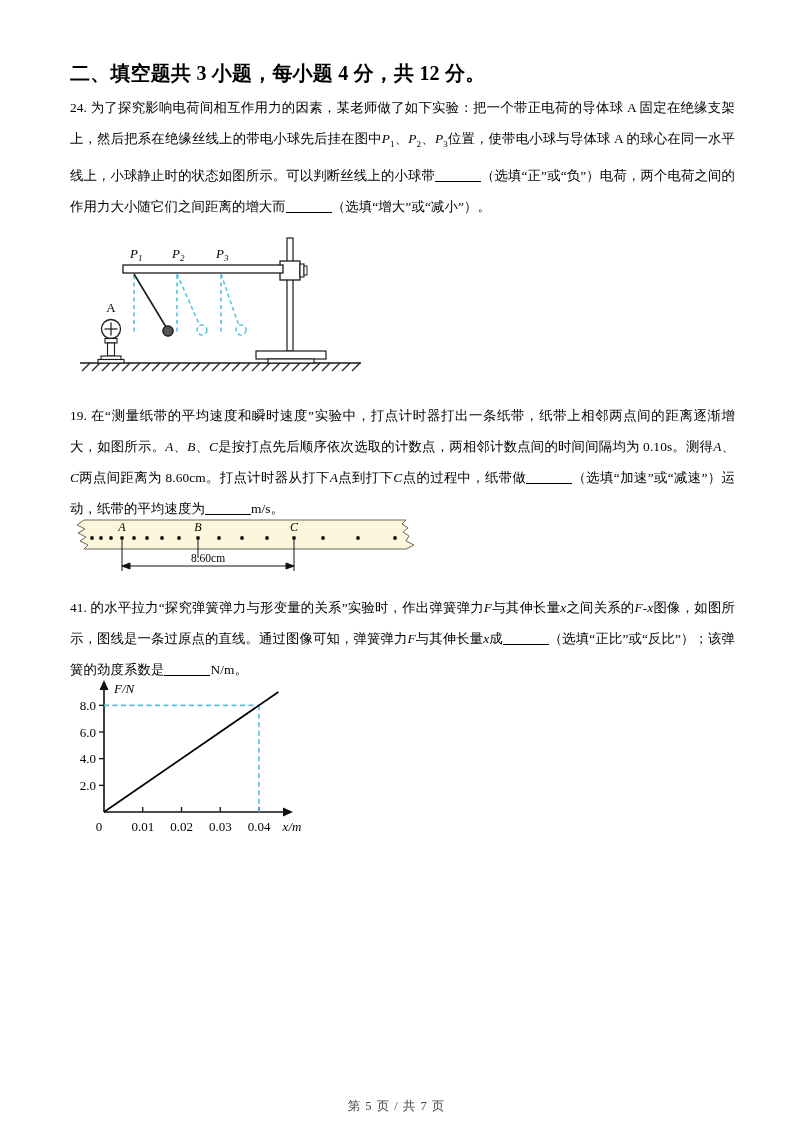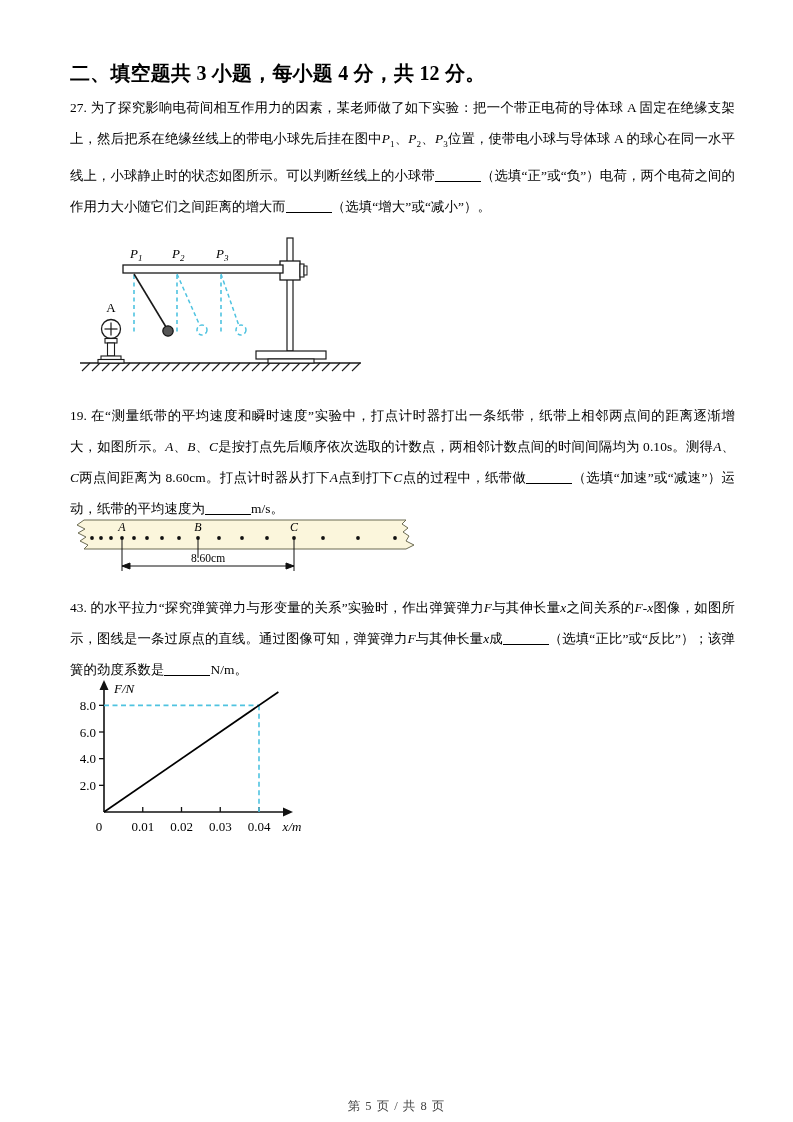--- a/index.html
+++ b/index.html
@@ -60,21 +60,21 @@
   }
 </style>
 </head>
 <body>
 
 <div class="page">
 
   <div class="sec-head sec-head-1">二、填空题共 3 小题，每小题 4 分，共 12 分。</div>
 
   <div class="q q21">
-    <span>27.</span>
+    <span>24.</span>
     <span>为了探究影响电荷间相互作用力的因素，某老师做了如下实验：把一个带正电荷的导体球 A 固定在绝缘支架上，然后把系在绝缘丝线上的带电小球先后挂在图中</span><span class="it">P</span><sub>1</sub><span>、</span><span class="it">P</span><sub>2</sub><span>、</span><span class="it">P</span><sub>3</sub><span>位置，使带电小球与导体球 A 的球心在同一水平线上，小球静止时的状态如图所示。可以判断丝线上的小球带</span><span class="blank"></span><span>（选填“正”或“负”）电荷，两个电荷之间的作用力大小随它们之间距离的增大而</span><span class="blank"></span><span>（选填“增大”或“减小”）。</span>
   </div>
 
   <div class="fig1">
     <svg width="285" height="152" viewBox="0 0 285 152">
 
       <g>
         <line x1="2" y1="131" x2="283" y2="131" stroke="#1a1a1a" stroke-width="1.4"></line>
         <g stroke="#1a1a1a" stroke-width="1.1">
           <line x1="4" y1="139" x2="12" y2="131"></line>
@@ -206,21 +206,21 @@
         <line x1="52" y1="48" x2="224" y2="48"></line>
         <polygon points="52,48 60,45 60,51"></polygon>
         <polygon points="224,48 216,45 216,51"></polygon>
       </g>
 
       <text x="138" y="44" font-family="Liberation Serif, serif" font-size="11.5" text-anchor="middle" fill="#000">8.60cm</text>
     </svg>
   </div>
 
   <div class="q q23">
-    <span>43.</span>
+    <span>41.</span>
     <span>的水平拉力“探究弹簧弹力与形变量的关系”实验时，作出弹簧弹力</span><span class="it">F</span><span>与其伸长量</span><span class="it">x</span><span>之间关系的</span><span class="it">F-x</span><span>图像，如图所示，图线是一条过原点的直线。通过图像可知，弹簧弹力</span><span class="it">F</span><span>与其伸长量</span><span class="it">x</span><span>成</span><span class="blank"></span><span>（选填“正比”或“反比”）；该弹簧的劲度系数是</span><span class="blank"></span><span>N/m。</span>
   </div>
 
   <div class="fig3">
     <svg width="265" height="170" viewBox="0 0 265 170" id="fx-chart">
 
     <line x1="42" y1="140" x2="42" y2="16" stroke="#111" stroke-width="1.6"></line>
         <polygon points="42,8 37.5,18 46.5,18" fill="#111"></polygon>
         <line x1="42" y1="140" x2="222" y2="140" stroke="#111" stroke-width="1.6"></line>
         <polygon points="231,140 221,135.5 221,144.5" fill="#111"></polygon>
@@ -244,15 +244,15 @@
         <line x1="197" y1="135" x2="197" y2="140" stroke="#111" stroke-width="1.3"></line>
         <text x="197" y="159" font-family="Liberation Serif, serif" font-size="13" text-anchor="middle" fill="#000">0.04</text>
         <line x1="42" y1="33.33333333333333" x2="197" y2="33.33333333333333" stroke="#4FC3E0" stroke-width="1.6" stroke-dasharray="5,3.5"></line>
         <line x1="197" y1="33.33333333333333" x2="197" y2="140" stroke="#4FC3E0" stroke-width="1.6" stroke-dasharray="5,3.5"></line>
         <polyline points="42,140 216.375,20" fill="none" stroke="#000000" stroke-width="1.7"></polyline>
       </svg>
   </div>
 
 
 
-  <div class="footer">第 5 页 / 共 8 页</div>
+  <div class="footer">第 5 页 / 共 7 页</div>
 
 </div>
 
 </body></html>

